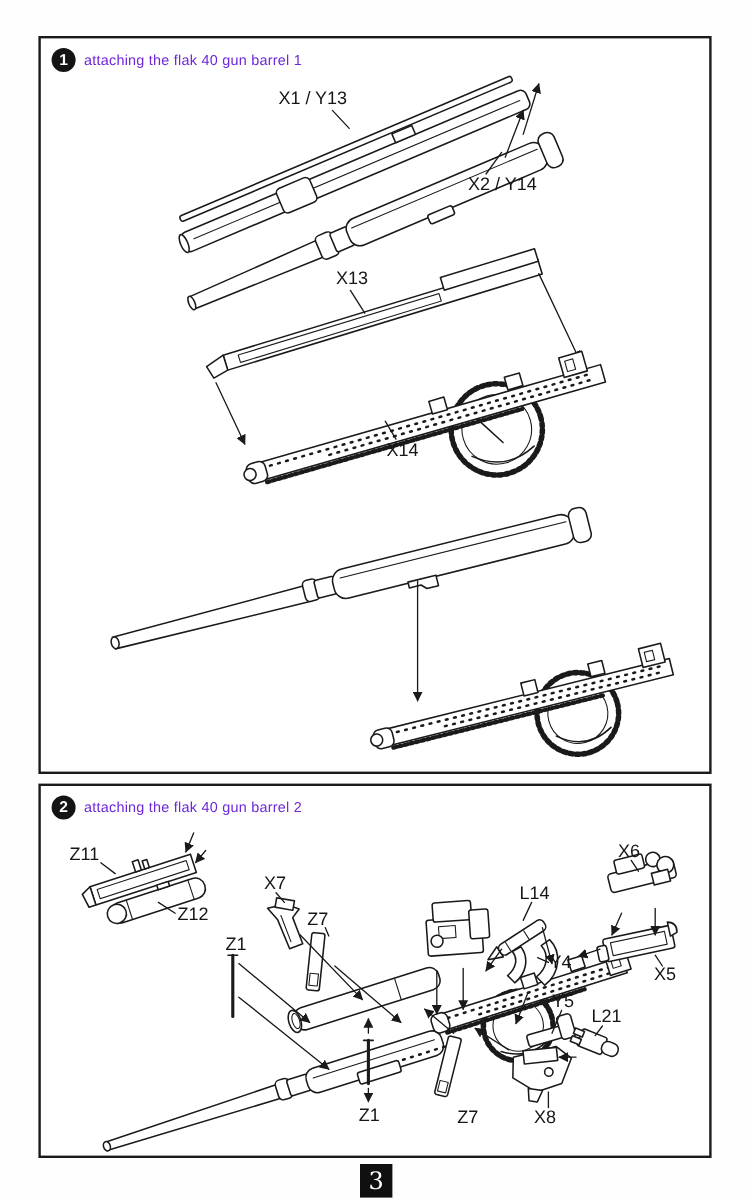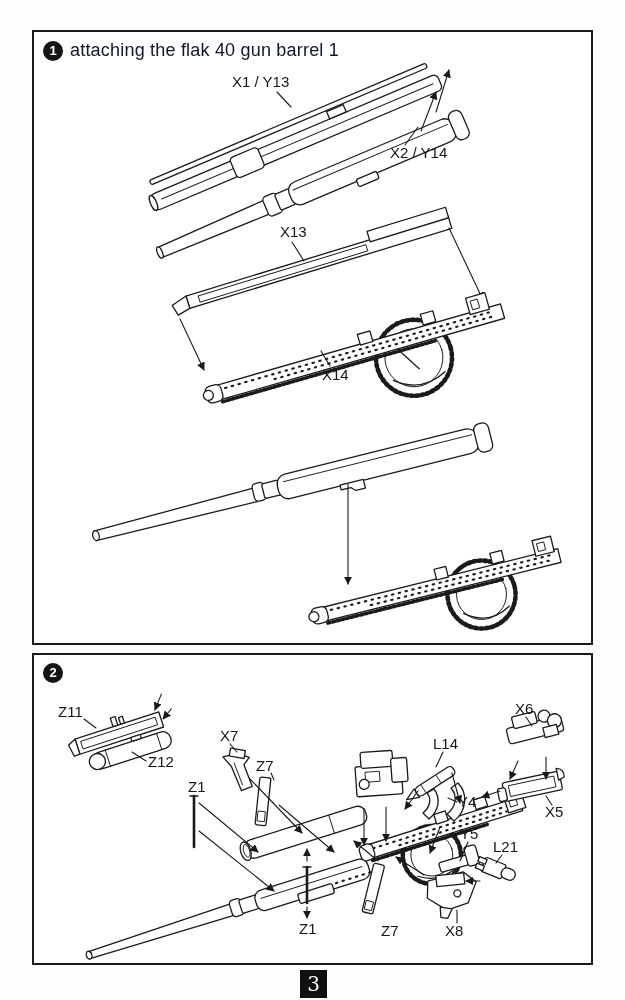--- a/index.html
+++ b/index.html
@@ -13,21 +13,21 @@
   }
   #panel-1{top:30px;height:615px;}
   #panel-2{top:653px;height:312px;}
   .step-header{
     position:absolute;top:8px;left:9px;display:flex;align-items:center;gap:7px;z-index:3;
   }
   .step-badge{
     width:20px;height:20px;border-radius:50%;background:#141414;color:#fff;
     font-weight:bold;font-size:13px;line-height:20px;text-align:center;flex:0 0 auto;
   }
-  .step-title{font-size:18px;color:#0f172a;letter-spacing:.2px;}
+  .step-title{font-size:12px;color:#6d28d9;letter-spacing:.2px;}
   .art{position:absolute;left:0;top:0;width:100%;height:100%;}
   svg{stroke:#1a1a1a;stroke-width:1.3;stroke-linejoin:round;stroke-linecap:round;}
   svg .shp{fill:#fff;}
   svg .ln{fill:none;}
   svg .thin{fill:none;stroke-width:.9;}
   svg .slot{fill:#fff;stroke-width:.9;}
   svg .dots{fill:none;stroke-dasharray:1.5 5.5;stroke-width:2.1;}
   svg .teeth{fill:none;stroke-dasharray:2.2 2.6;stroke-width:3.6;}
   svg .gear{fill:none;stroke-dasharray:2.6 2.9;stroke-width:4.6;}
   svg .leader{fill:none;stroke-width:1.1;}
@@ -134,20 +134,21 @@
       <rect class="shp" x="178" y="-12" width="12" height="11"></rect>
       <rect class="shp" x="222" y="-14" width="19" height="16"></rect>
       <rect class="thin" x="226" y="-10" width="7" height="8" fill="none"></rect>
     </g>
   </svg>
 </div>
 
 <div class="panel" id="panel-2">
   <div class="step-header">
     <div class="step-badge">2</div>
+    <div class="step-title">attaching the flak 40 gun barrel 2</div>
   </div>
   <svg class="art" viewBox="0 0 557 308">
     <defs>
       <marker id="ar2" viewBox="0 0 10 10" refX="9" refY="5" markerWidth="7.5" markerHeight="7.5" orient="auto-start-reverse">
         <path d="M0,0 L10,5 L0,10 z"></path>
       </marker>
     </defs>
 
     <g transform="translate(54,300) rotate(-17.5)">
       <circle class="gear" cx="358" cy="8" r="29"></circle>

